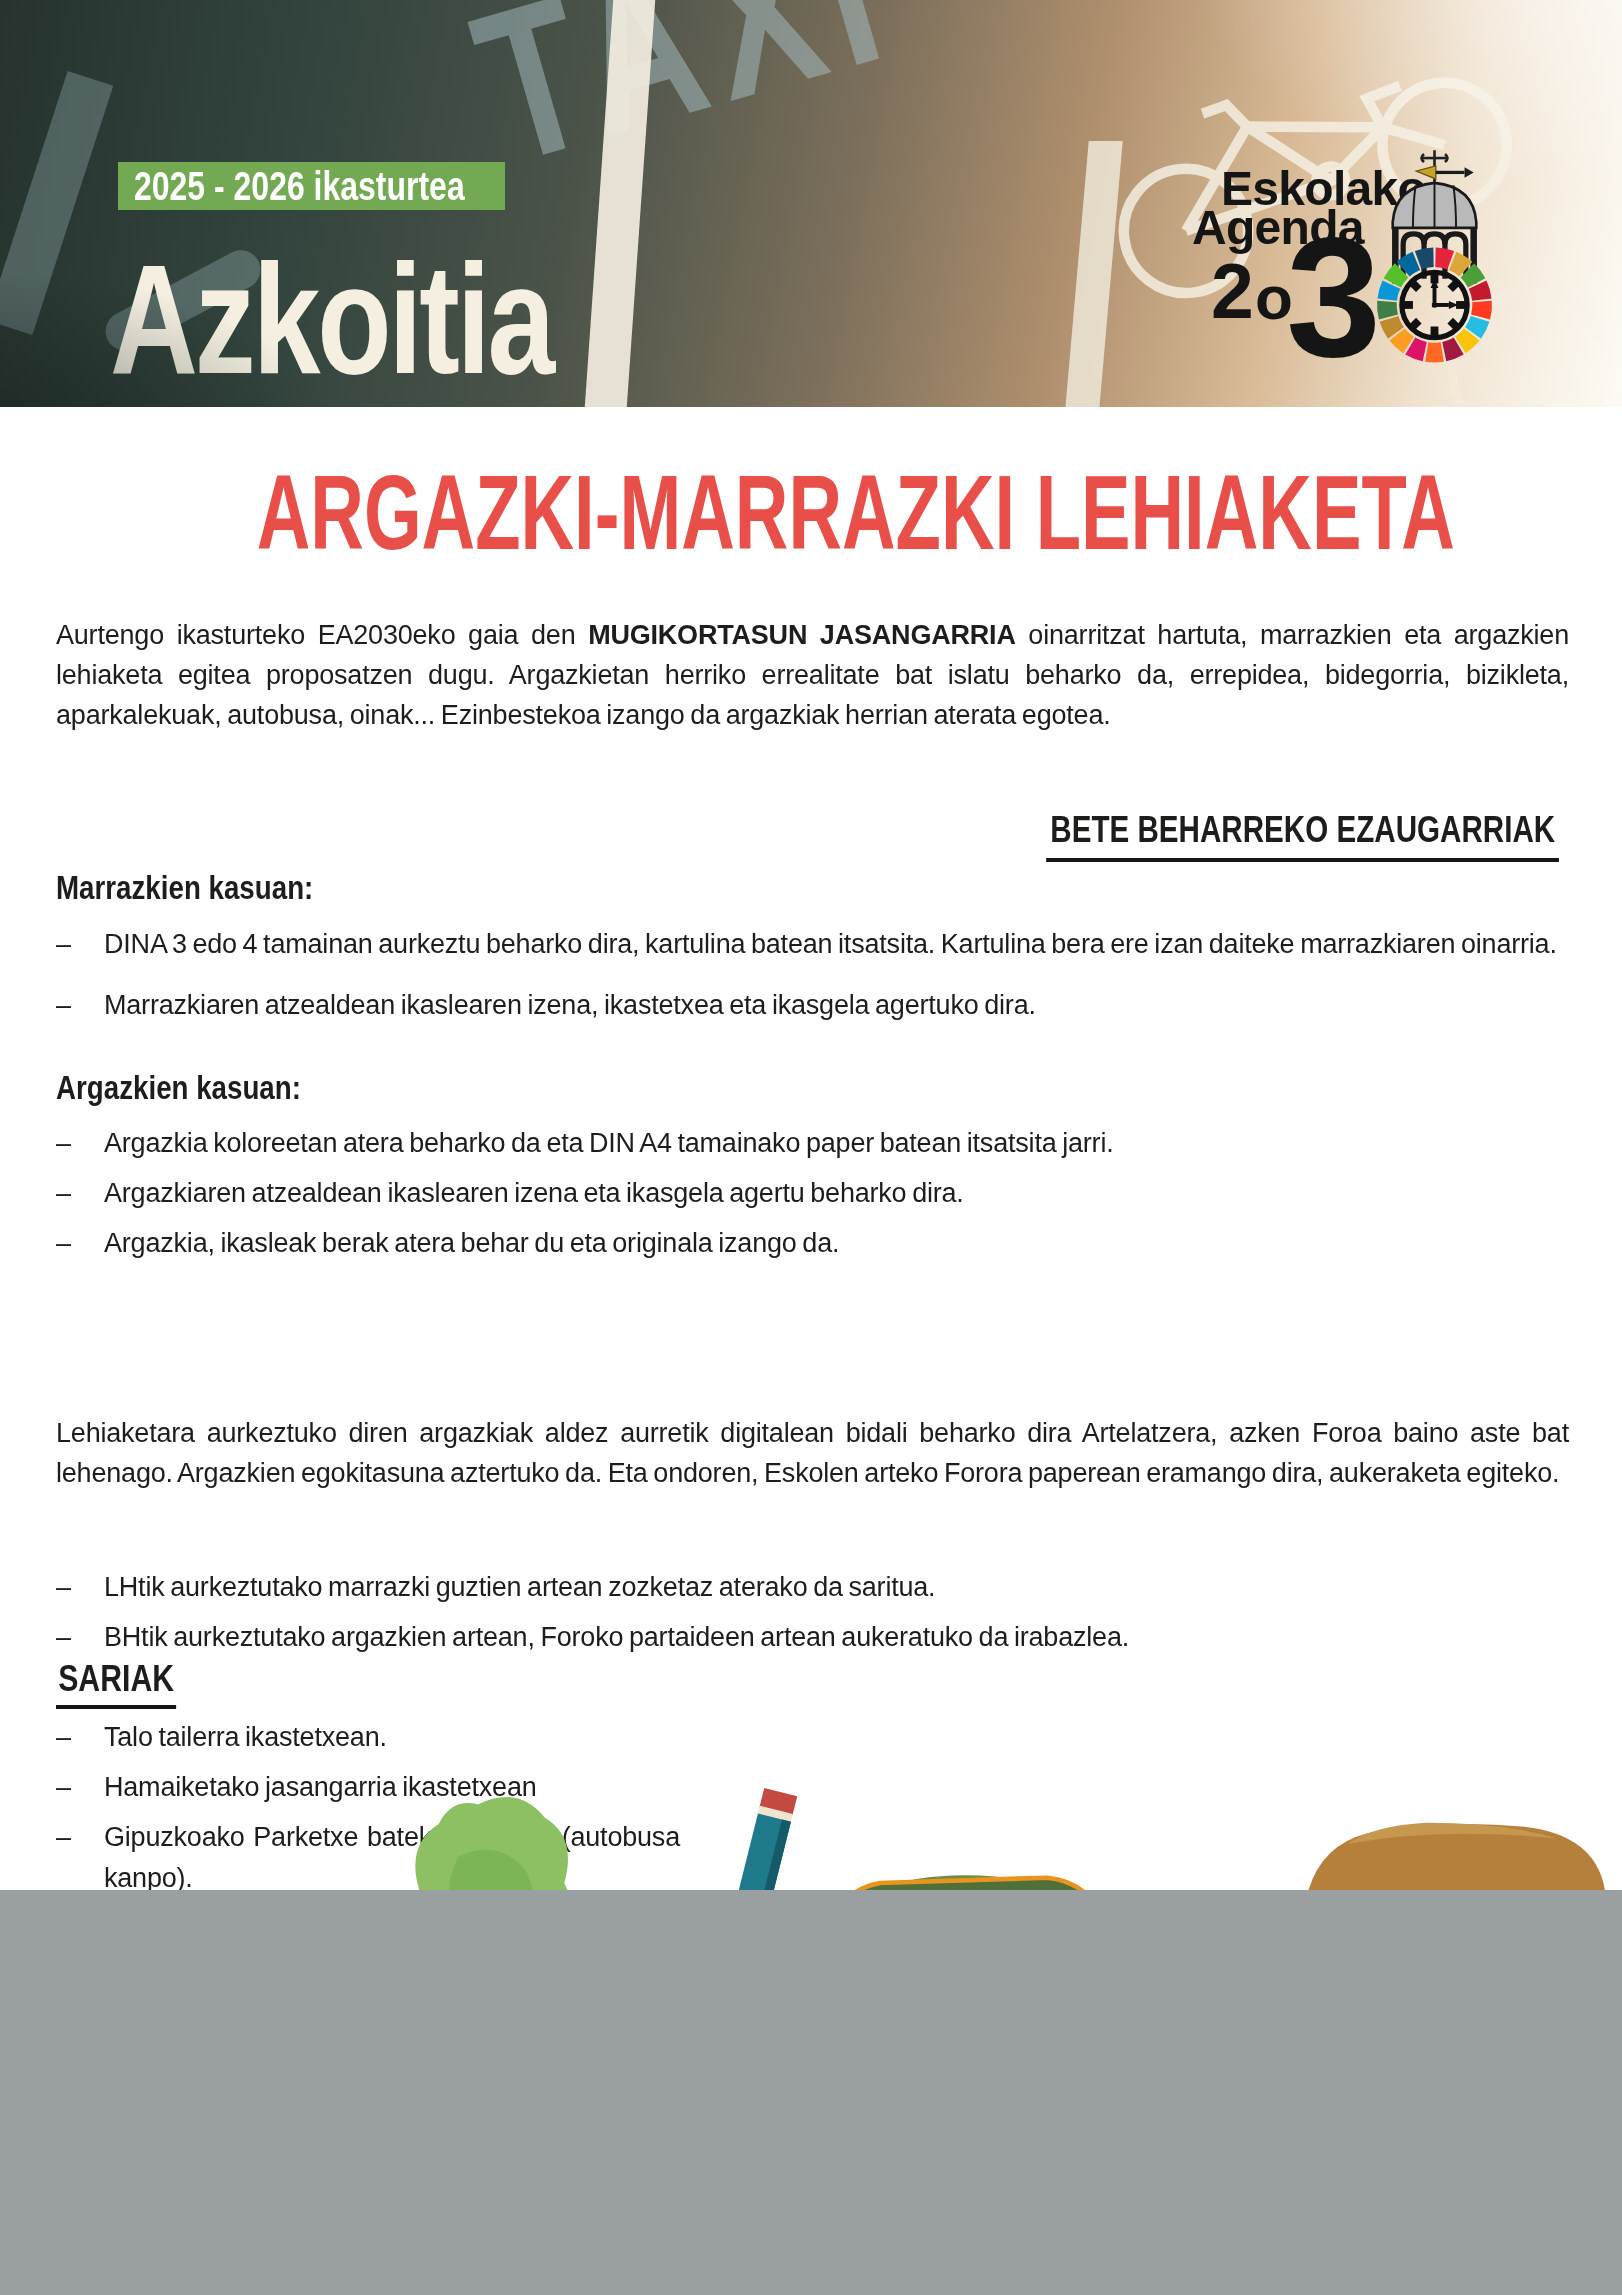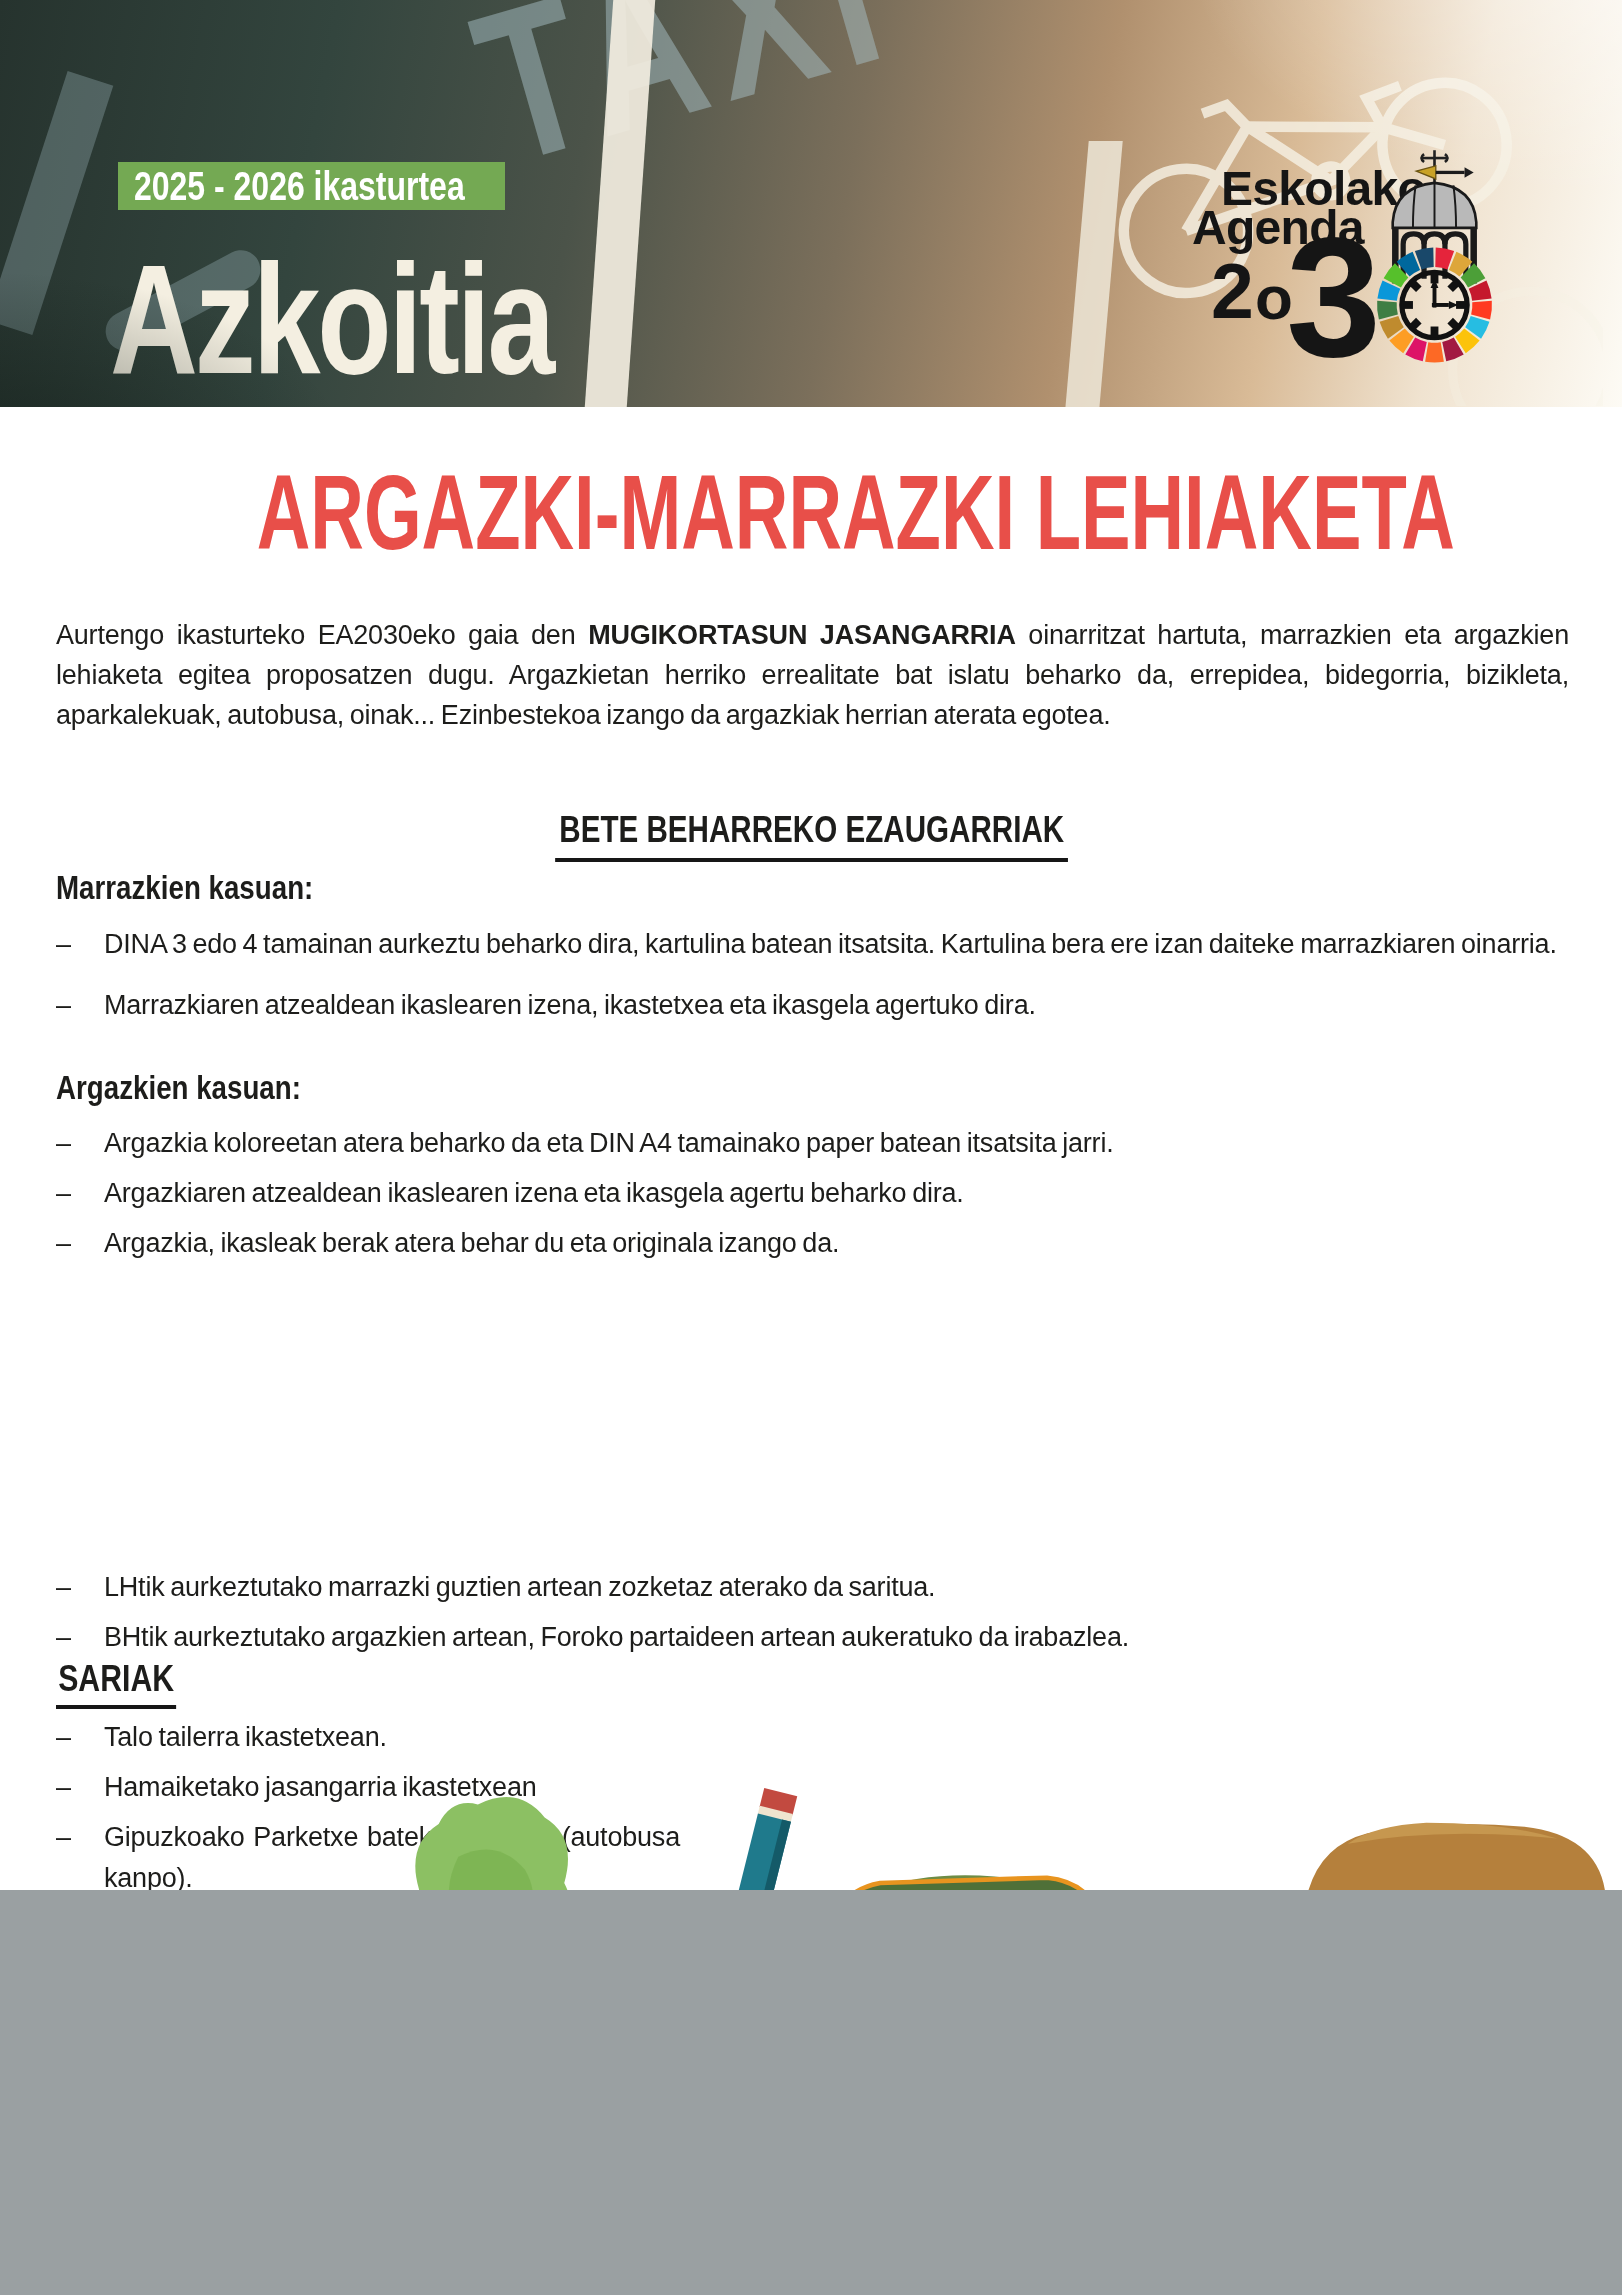--- a/index.html
+++ b/index.html
@@ -37,21 +37,21 @@
   .logo-d2{position:absolute;left:1211px;top:253px;font-size:77px;font-weight:bold;color:#151515;line-height:1;}
   .logo-do{position:absolute;left:1255px;top:267px;font-size:62px;font-weight:bold;color:#151515;line-height:1;}
   .logo-d3{position:absolute;left:1286px;top:211px;font-size:171px;font-weight:bold;color:#151515;line-height:1;}
   .towerwheel{position:absolute;left:1361px;top:145px;}
   
   .main-title{position:absolute;left:0;right:0;top:452px;text-align:center;margin:0;
               font-size:106px;font-weight:bold;color:#e84f49;}
   .para{position:absolute;left:56px;width:1513px;font-size:27px;line-height:40px;
         text-align:justify;letter-spacing:-0.2px;word-spacing:-1.6px;}
   .p-bold{font-weight:bold;}
-  .sec-center{position:absolute;left:0;right:0;text-align:center;}
+  .sec-center{position:absolute;left:0;right:0;text-align:right;}
   .sec-center span{font-size:37px;font-weight:bold;border-bottom:4.6px solid #161616;padding:0 5.2px 6.5px;}
   .subhead{position:absolute;left:56px;font-size:33px;font-weight:bold;}
   .subhead.u span{border-bottom:4.6px solid #161616;padding:0 2.6px 5.2px;}
   .blist{position:absolute;left:56px;width:1513px;}
   .bli{display:flex;align-items:flex-start;font-size:27px;line-height:41px;
        letter-spacing:-0.2px;word-spacing:-1.6px;}
   .dash{width:48px;flex:none;}
   .btxt{flex:1;text-align:justify;}
   .narrow .btxt{max-width:576px;}
   .mb30 .bli{margin-bottom:19.6px;}
@@ -200,20 +200,21 @@
       <span class="dash">–</span>
       <span class="btxt">Argazkiaren atzealdean ikaslearen izena eta ikasgela agertu beharko dira.</span>
     </li>
     <li class="bli">
       <span class="dash">–</span>
       <span class="btxt">Argazkia, ikasleak berak atera behar du eta originala izango da.</span>
     </li>
   </ul>
 
 
+  <p class="para" style="top:1386px">Lehiaketara aurkeztuko diren argazkiak aldez aurretik digitalean bidali beharko dira Artelatzera, azken Foroa baino aste bat lehenago. Argazkien egokitasuna aztertuko da. Eta ondoren, Eskolen arteko Forora paperean eramango dira, aukeraketa egiteko.</p>
 
 
   <ul class="blist mb14" style="top:1567px;list-style:none;margin:0;padding:0">
     <li class="bli">
       <span class="dash">–</span>
       <span class="btxt">LHtik aurkeztutako marrazki guztien artean zozketaz aterako da saritua.</span>
     </li>
     <li class="bli">
       <span class="dash">–</span>
       <span class="btxt">BHtik aurkeztutako argazkien artean, Foroko partaideen artean aukeratuko da irabazlea.</span>

